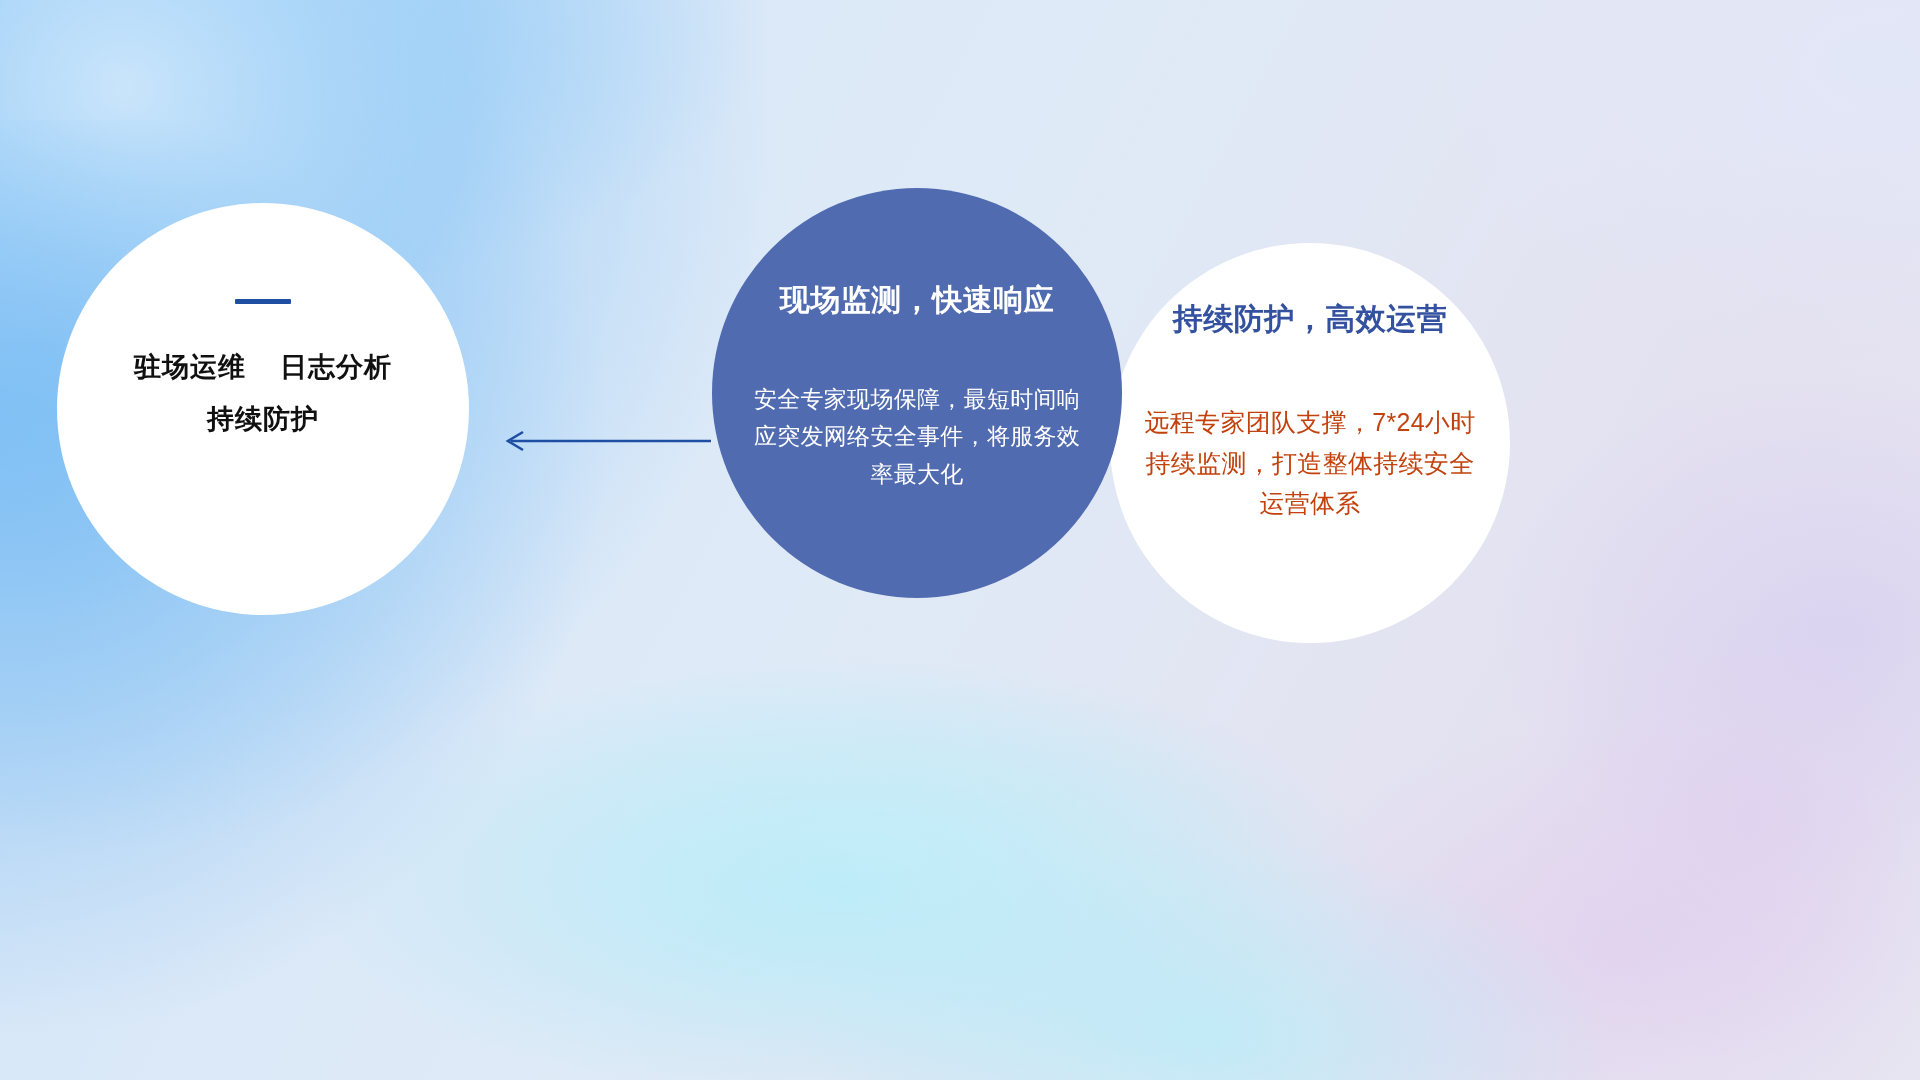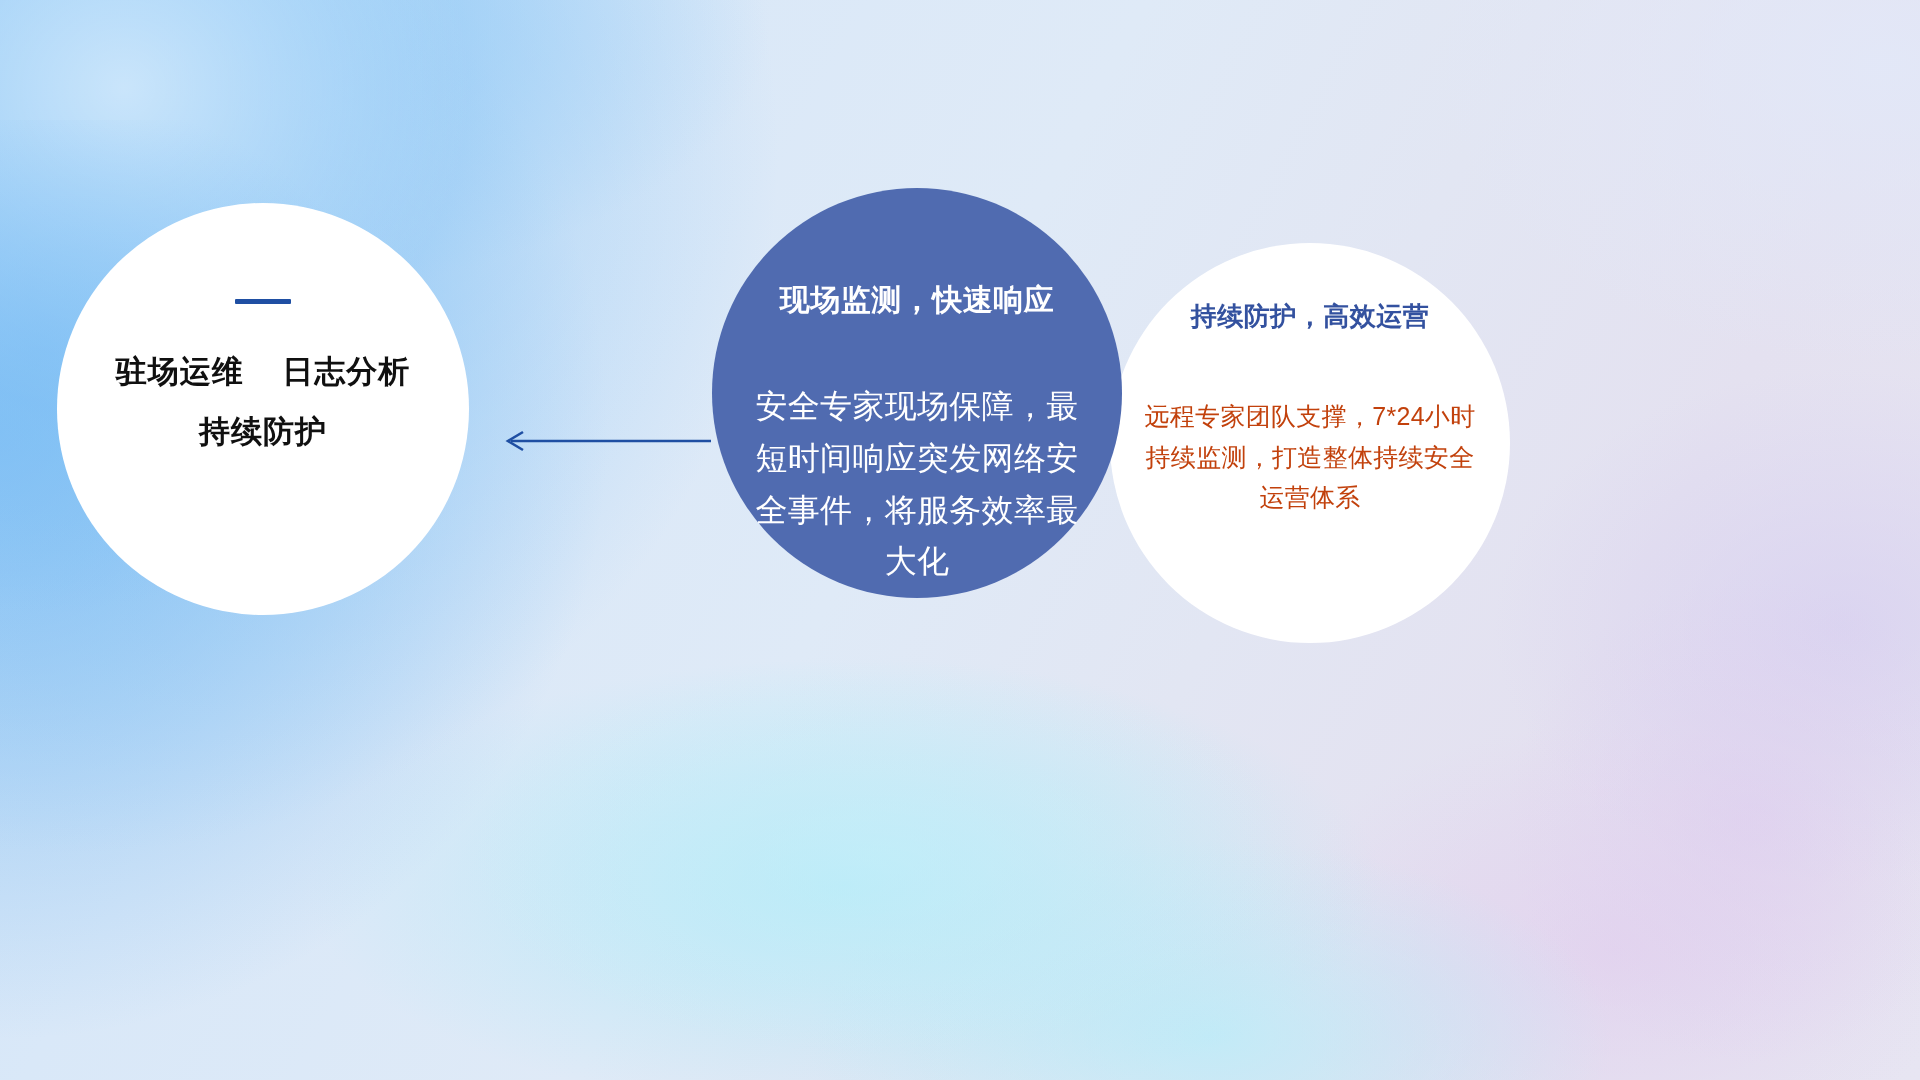--- a/index.html
+++ b/index.html
@@ -101,21 +101,21 @@
     text-align: center;
   }
   #left-divider {
     width: 56px;
     height: 5px;
     background: #1f4fa3;
     margin: 0 auto 38px auto;
     border-radius: 1px;
   }
   .left-line {
-    font-size: 31px;
+    font-size: 27px;
     font-weight: bold;
     color: #101010;
     letter-spacing: 1px;
     line-height: 1.92;
     white-space: pre;
   }
 
   
   #middle-content {
     margin-top: 92px;
@@ -126,34 +126,34 @@
   }
   #middle-title {
     font-size: 30px;
     font-weight: bold;
     color: #ffffff;
     letter-spacing: 0.5px;
     margin-bottom: 60px;
     white-space: nowrap;
   }
   #middle-body {
-    font-size: 32px;
+    font-size: 23px;
     color: #ffffff;
     line-height: 1.62;
     letter-spacing: 0.3px;
   }
 
   
   #right-content {
     margin-top: 56px;
     width: 350px;
     text-align: center;
   }
   #right-title {
-    font-size: 26px;
+    font-size: 30px;
     font-weight: bold;
     color: #33519f;
     letter-spacing: 0.5px;
     margin-bottom: 62px;
     white-space: nowrap;
   }
   #right-body {
     font-size: 25px;
     color: #c2410c;
     line-height: 1.62;

